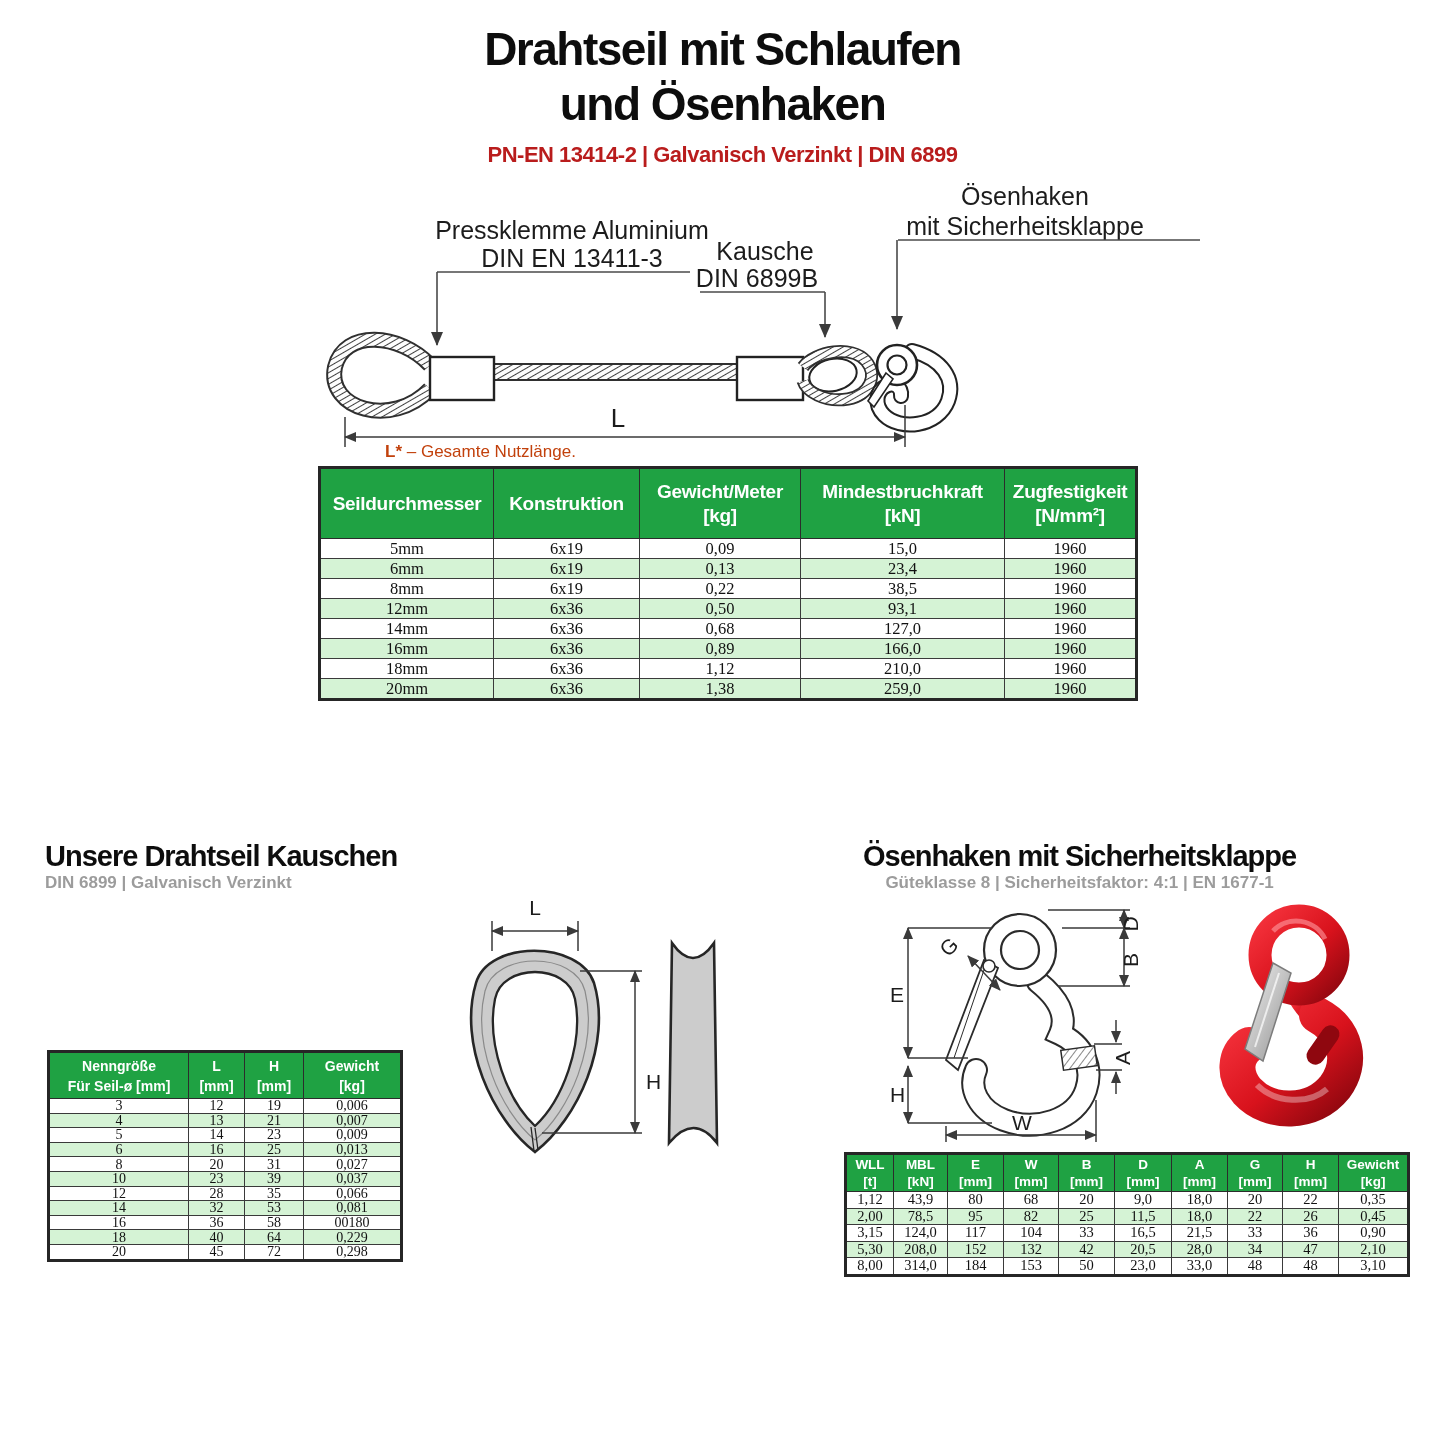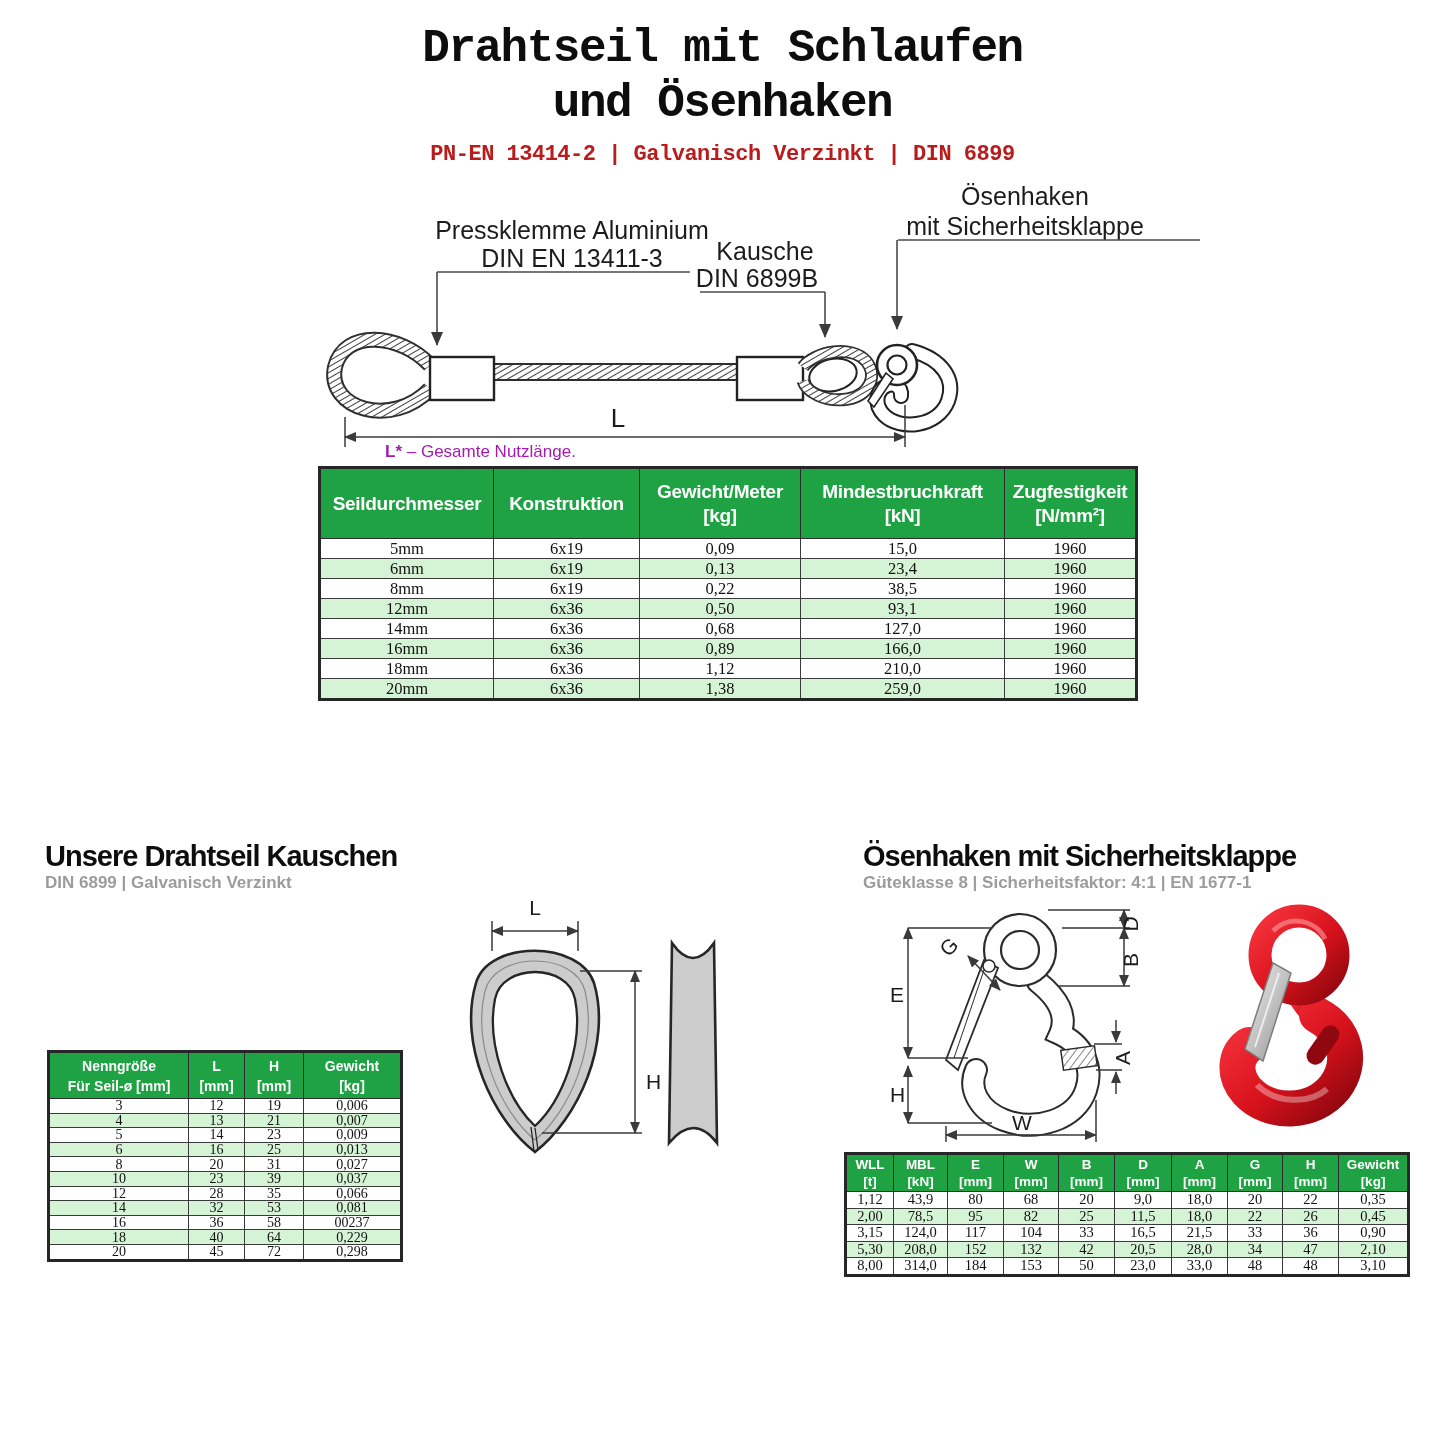--- a/index.html
+++ b/index.html
@@ -1,30 +1,30 @@
 <!DOCTYPE html>
 <html><head>
 <meta charset="utf-8">
 <style>
   html,body{margin:0;padding:0;background:#fff;}
   .page{position:relative;width:1445px;height:1445px;background:#fff;overflow:hidden;
         font-family:"Liberation Sans",sans-serif;color:#111;}
 
   
-  .title-block{position:absolute;left:0;top:22px;width:1445px;text-align:center;font-family:Liberation Mono, monospace;}
+  .title-block{position:absolute;left:0;top:22px;width:1445px;text-align:center;}
   .title-line{font-size:46px;font-weight:bold;letter-spacing:-1.5px;line-height:55px;color:#0d0d0d;}
   .subtitle{margin-top:10px;font-size:22px;font-weight:bold;color:#b91c1c;letter-spacing:-0.5px;}
 
   .sec-head{position:absolute;}
   .sec-title{font-size:29px;font-weight:bold;letter-spacing:-1px;color:#0d0d0d;}
   .sec-sub{font-size:17px;font-weight:bold;color:#9c9c9c;}
 
   
   .sling-svg{position:absolute;left:300px;top:175px;}
-  .sling-note{position:absolute;left:385px;top:442px;font-size:17px;color:#a21caf;}
+  .sling-note{position:absolute;left:385px;top:442px;font-size:17px;color:#c2410c;}
   .sling-note b{font-weight:bold;}
   .dlabel{font-size:25px;fill:#1c1c1c;font-family:"Liberation Sans",sans-serif;}
   .dimlabel{font-size:26px;fill:#1c1c1c;font-family:"Liberation Sans",sans-serif;}
   .leader{stroke:#4a4a4a;stroke-width:1.6;fill:none;}
   .dim{stroke:#3a3a3a;stroke-width:1.5;fill:none;}
   .tech{stroke:#262626;fill:#ccc;}
   .techlabel{font-size:21px;fill:#1c1c1c;font-family:"Liberation Sans",sans-serif;}
 
   
   table.tbl{position:absolute;border-collapse:collapse;table-layout:fixed;background:#5eead4;
@@ -313,38 +313,38 @@
         <tr>
           <td>14</td>
           <td>32</td>
           <td>53</td>
           <td>0,081</td>
         </tr>
         <tr>
           <td>16</td>
           <td>36</td>
           <td>58</td>
-          <td>00237</td>
+          <td>00180</td>
         </tr>
         <tr>
           <td>18</td>
           <td>40</td>
           <td>64</td>
           <td>0,229</td>
         </tr>
         <tr>
           <td>20</td>
           <td>45</td>
           <td>72</td>
           <td>0,298</td>
         </tr>
       </tbody>
   </table>
 
-  <div class="sec-head" style="left:863px;top:840px;">
+  <div class="sec-head" style="left:863px;top:840px;text-align:center;">
     <div class="sec-title">Ösenhaken mit Sicherheitsklappe</div>
     <div class="sec-sub">Güteklasse 8 | Sicherheitsfaktor: 4:1 | EN 1677-1</div>
   </div>
 
   <svg style="position:absolute;left:872px;top:898px;" width="310" height="252" viewBox="0 0 310 252">
 
     <g>
       <path d="M166,84 C186,100 196,118 188,136 C210,146 222,168 214,192 C204,222 164,234 132,222 C106,212 96,190 104,172" fill="none" stroke="#2b2b2b" stroke-width="24" stroke-linecap="round"></path>
       <path d="M166,84 C186,100 196,118 188,136 C210,146 222,168 214,192 C204,222 164,234 132,222 C106,212 96,190 104,172" fill="none" stroke="#fff" stroke-width="20" stroke-linecap="round"></path>
       <circle cx="148" cy="52" r="36" fill="#fff" stroke="#2b2b2b" stroke-width="2.2"></circle>

